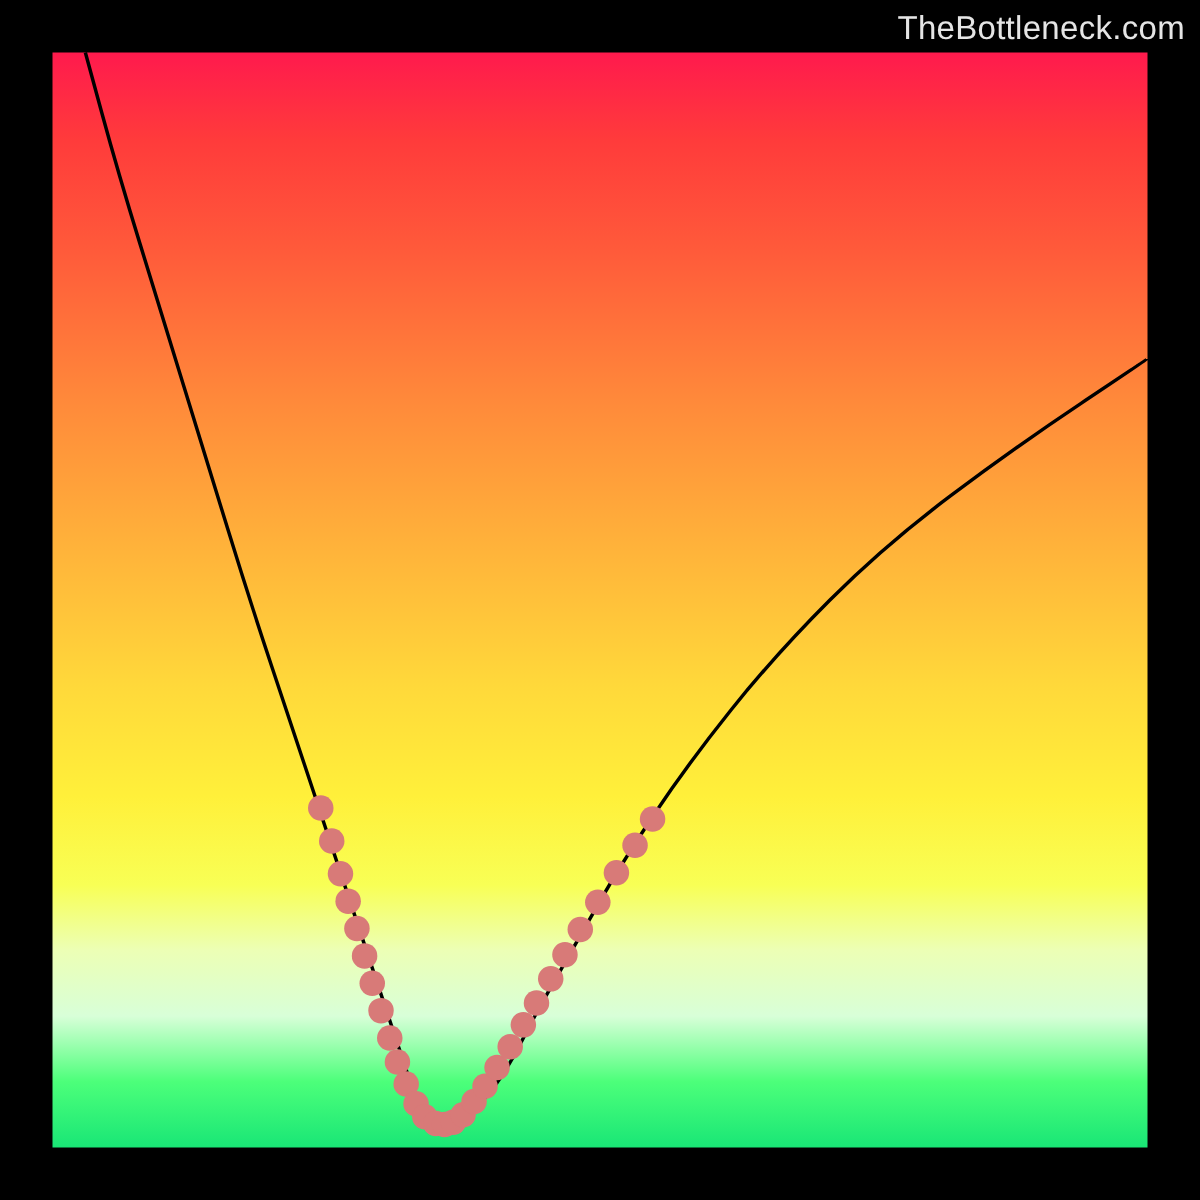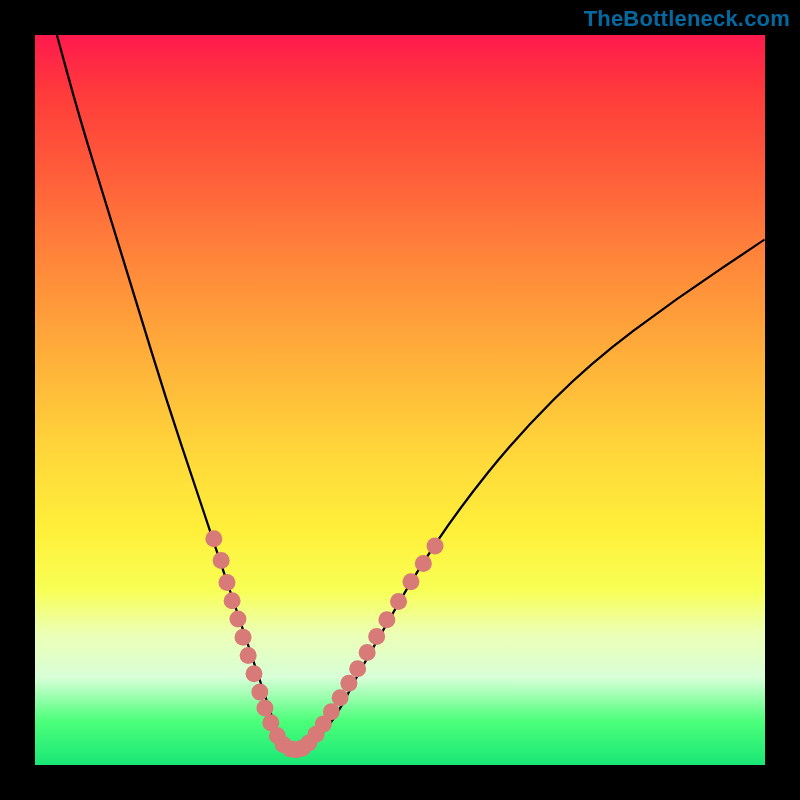--- a/index.html
+++ b/index.html
@@ -35,25 +35,24 @@
       #ecffb5 82%,
       #d8ffd8 88%,
       #4cff7a 94%,
       #19e676 100%
     );
   }
   .watermark {
     position: absolute;
     top: 6px;
     right: 10px;
-    color: #0369a1;
+    color: #e5e5e5;
     font-size: 22px;
     letter-spacing: 0.2px;
     user-select: none;
-    font-weight: bold;
   }
   svg.curve {
     position: absolute;
     left: 0;
     top: 0;
     width: 730px;
     height: 730px;
     overflow: visible;
   }
 </style>

